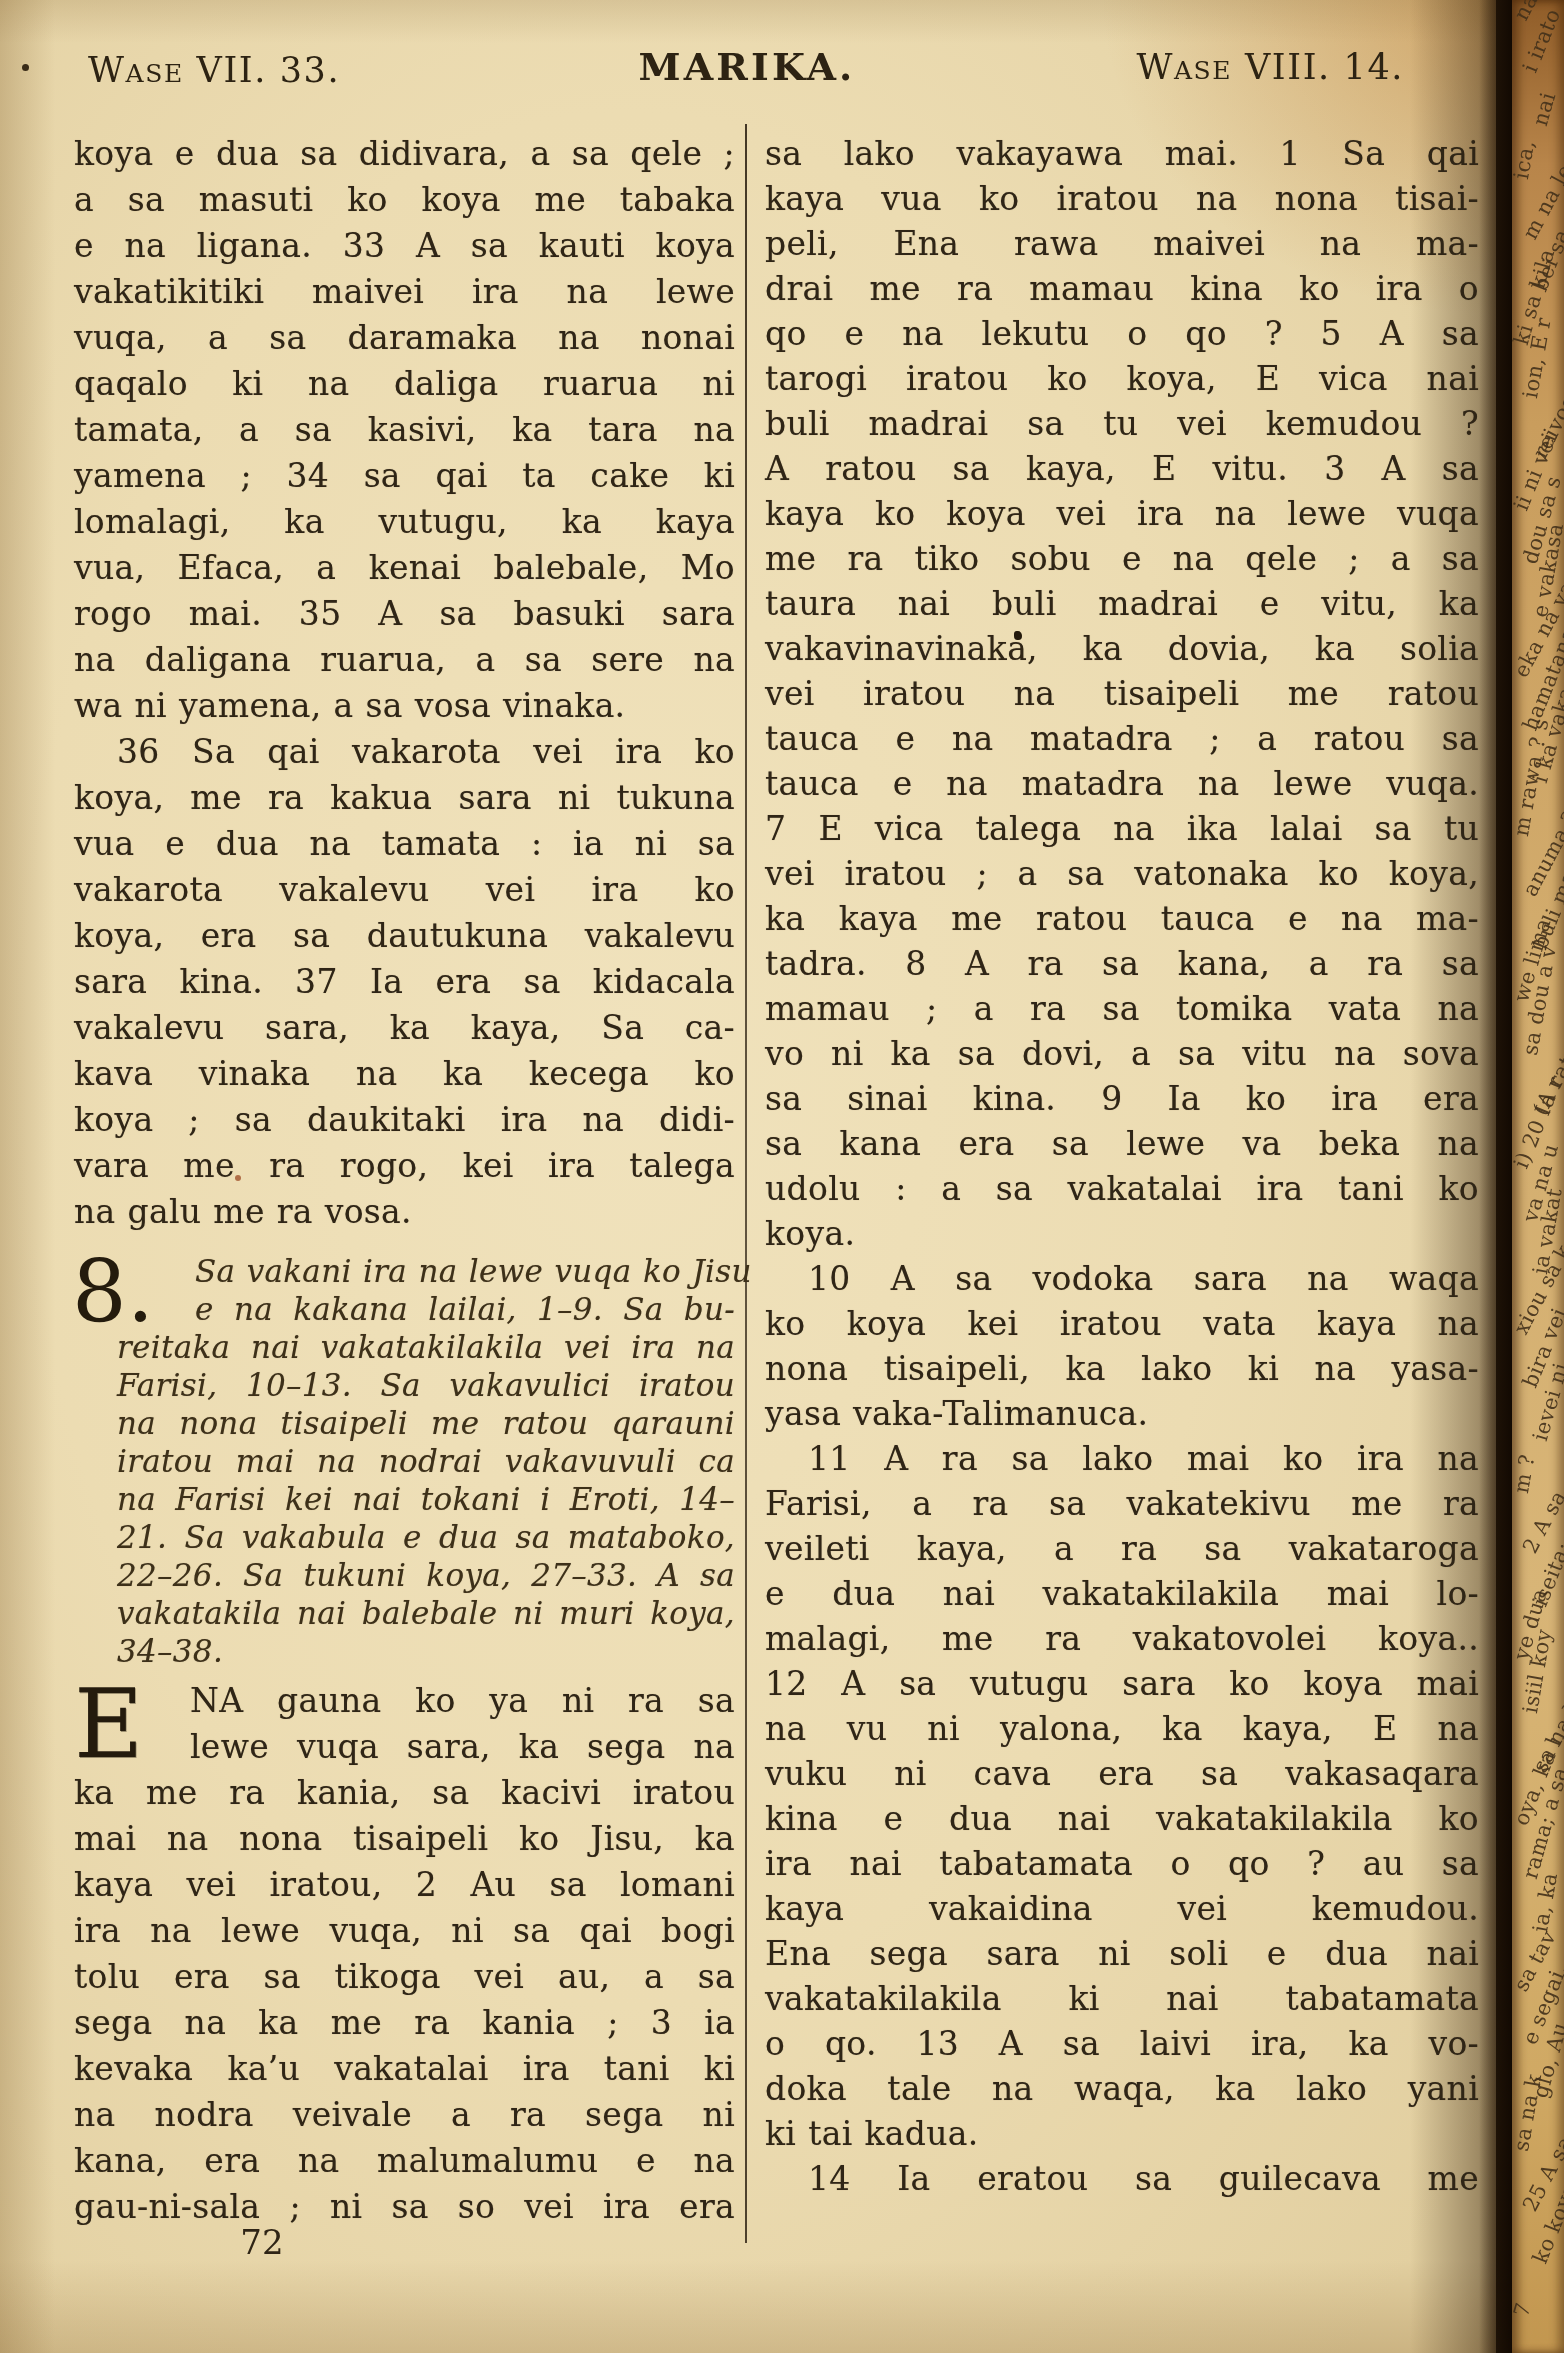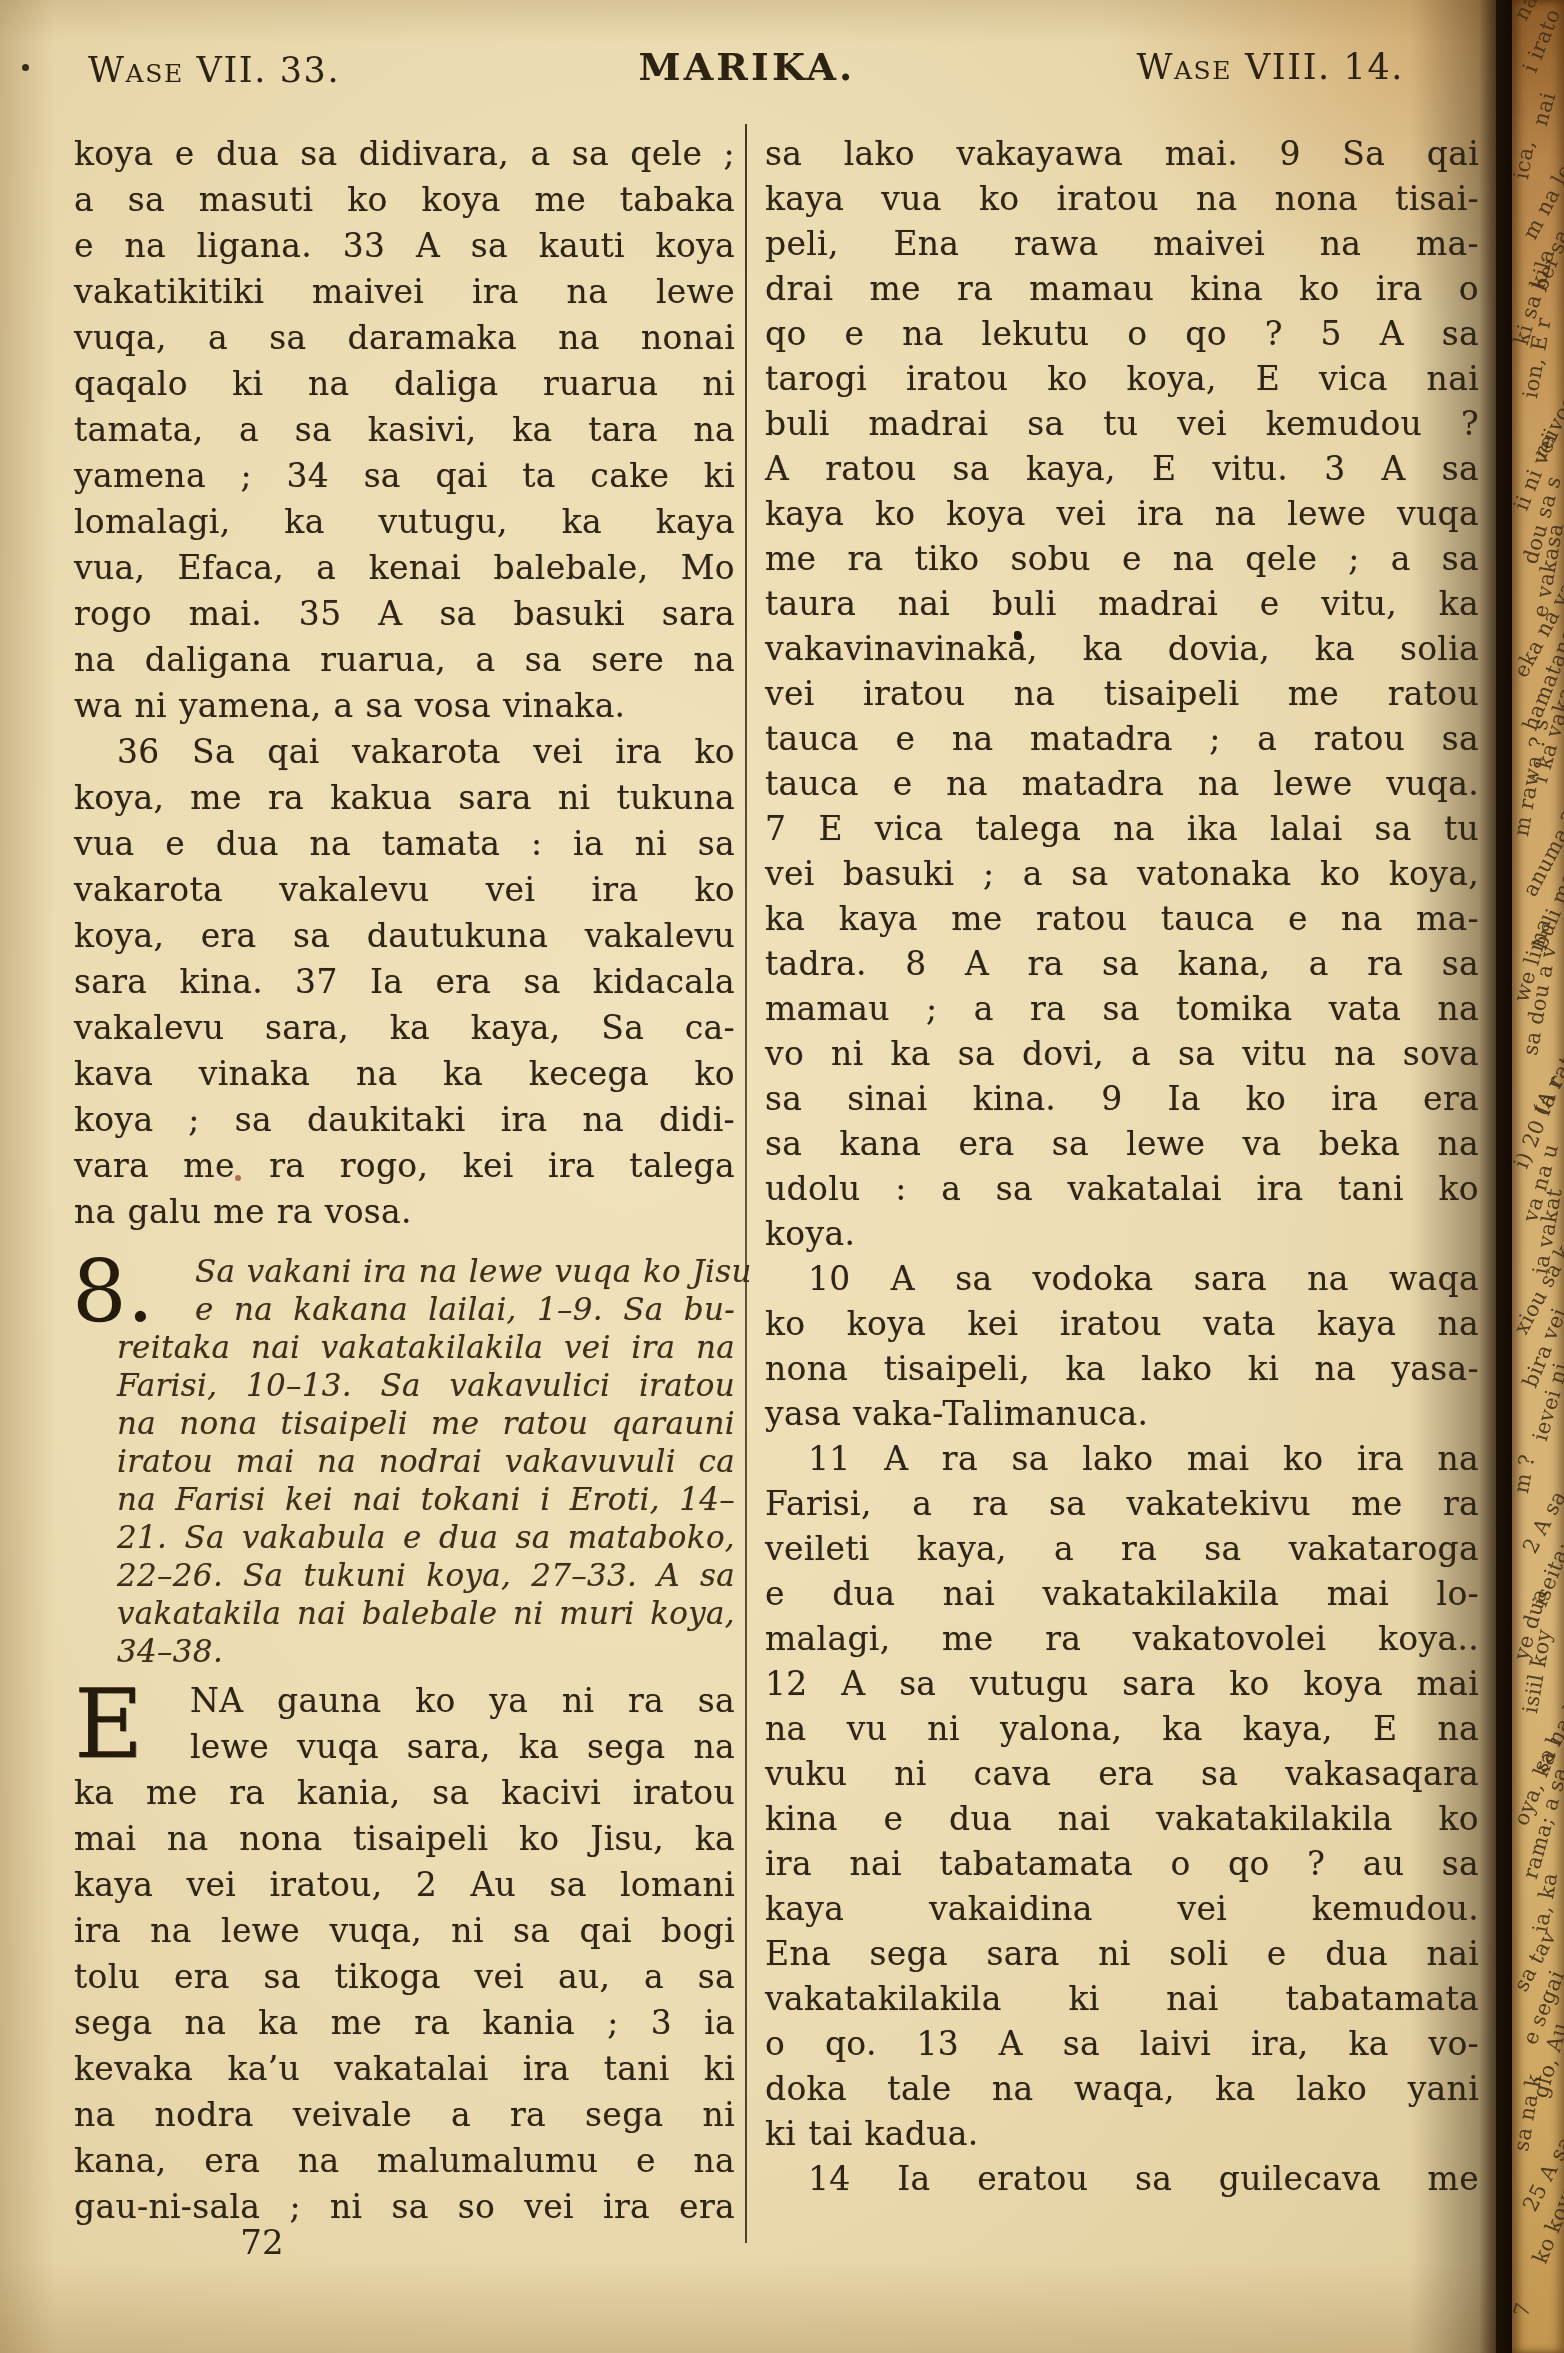--- a/index.html
+++ b/index.html
@@ -146,37 +146,37 @@
             <div class="line">kana, era na malumalumu e na</div>
             <div class="line">gau-ni-sala ; ni sa so vei ira era</div>
           </div>
       </div>
 
       <div class="pgnum">72</div>
     </div>
 
     <div class="col colR">
       <div class="lh57">
-          <div class="line">sa lako vakayawa mai. 9 Sa qai</div>
+          <div class="line">sa lako vakayawa mai. 1 Sa qai</div>
           <div class="line">kaya vua ko iratou na nona tisai-</div>
           <div class="line">peli, Ena rawa maivei na ma-</div>
           <div class="line">drai me ra mamau kina ko ira o</div>
           <div class="line">qo e na lekutu o qo ? 5 A sa</div>
           <div class="line">tarogi iratou ko koya, E vica nai</div>
           <div class="line">buli madrai sa tu vei kemudou ?</div>
           <div class="line">A ratou sa kaya, E vitu. 3 A sa</div>
           <div class="line">kaya ko koya vei ira na lewe vuqa</div>
           <div class="line">me ra tiko sobu e na qele ; a sa</div>
           <div class="line">taura nai buli madrai e vitu, ka</div>
           <div class="line">vakavinavinaka, ka dovia, ka solia</div>
           <div class="line">vei iratou na tisaipeli me ratou</div>
           <div class="line">tauca e na matadra ; a ratou sa</div>
           <div class="line">tauca e na matadra na lewe vuqa.</div>
           <div class="line">7 E vica talega na ika lalai sa tu</div>
-          <div class="line">vei basuki ; a sa vatonaka ko koya,</div>
+          <div class="line">vei iratou ; a sa vatonaka ko koya,</div>
           <div class="line">ka kaya me ratou tauca e na ma-</div>
           <div class="line">tadra. 8 A ra sa kana, a ra sa</div>
           <div class="line">mamau ; a ra sa tomika vata na</div>
           <div class="line">vo ni ka sa dovi, a sa vitu na sova</div>
           <div class="line">sa sinai kina. 9 Ia ko ira era</div>
           <div class="line">sa kana era sa lewe va beka na</div>
           <div class="line">udolu : a sa vakatalai ira tani ko</div>
           <div class="line end">koya.</div>
           <div class="line ind">10 A sa vodoka sara na waqa</div>
           <div class="line">ko koya kei iratou vata kaya na</div>

